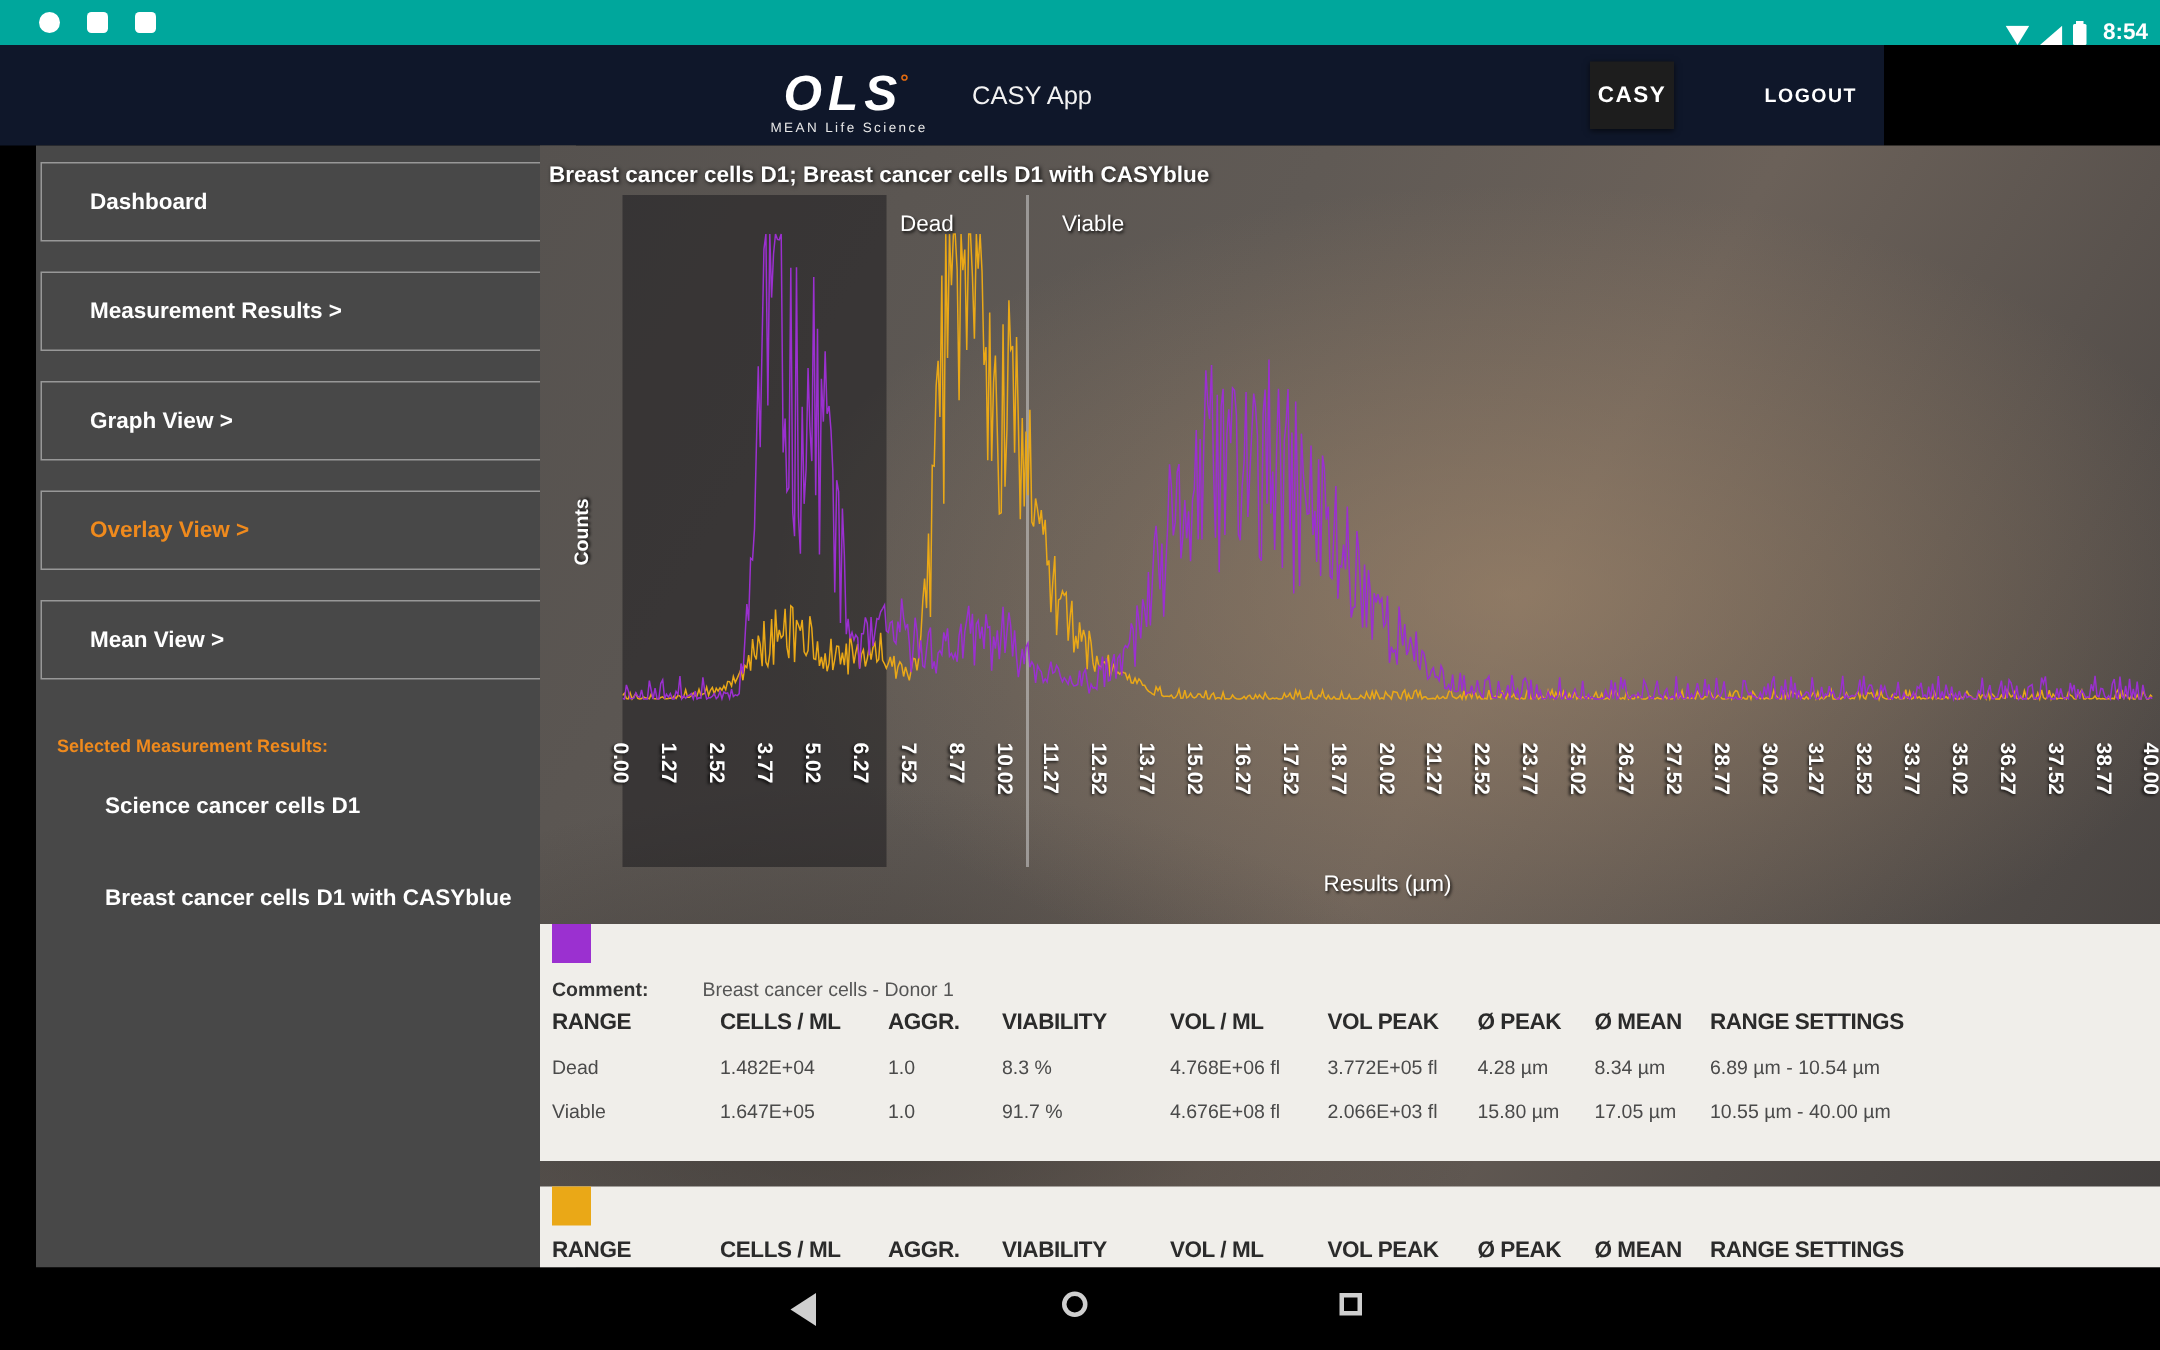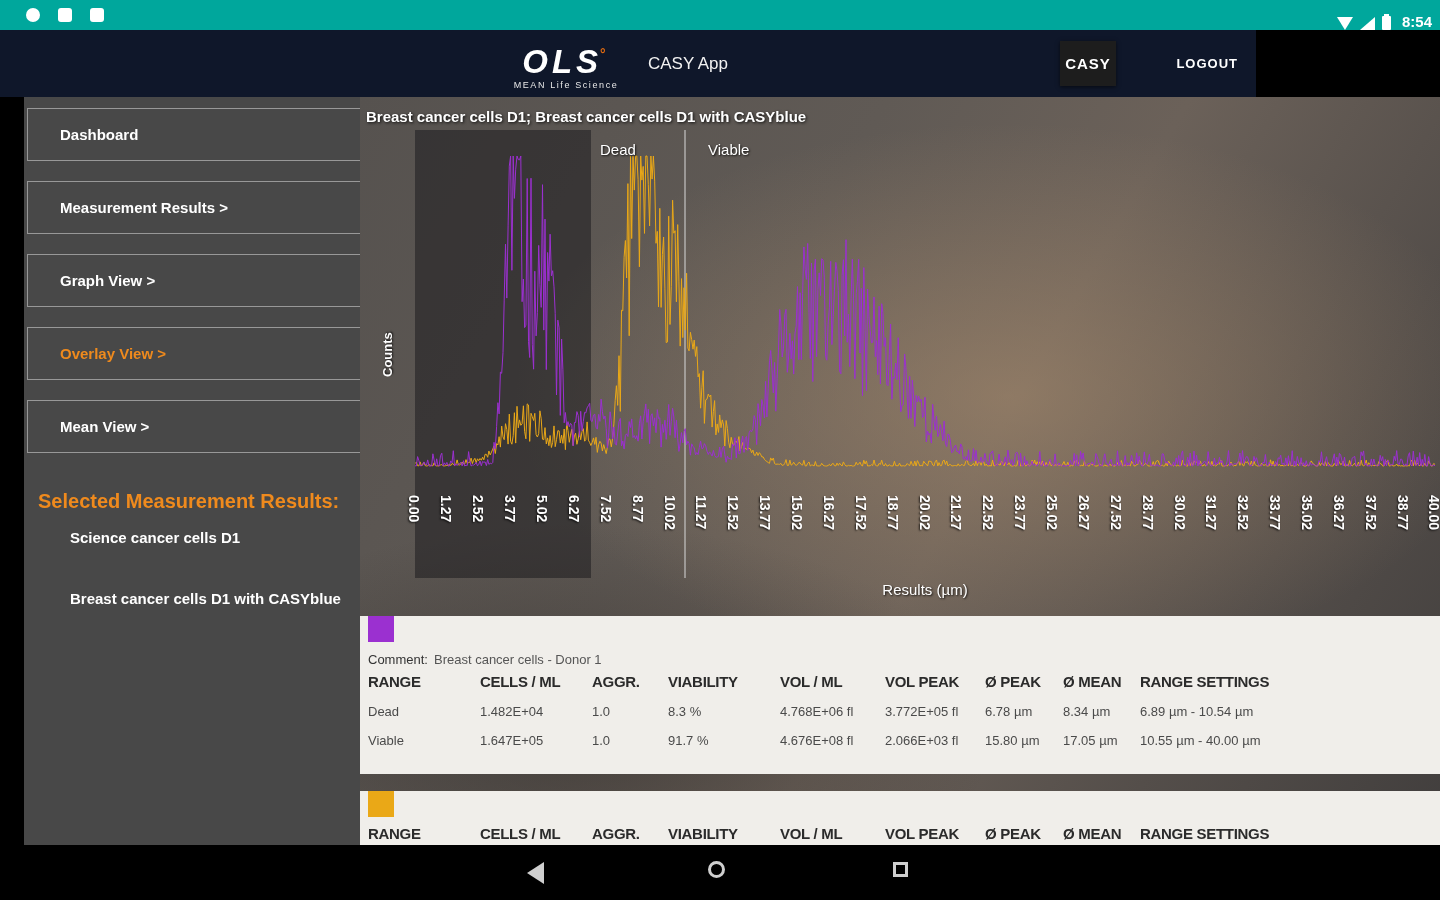--- a/index.html
+++ b/index.html
@@ -30,21 +30,21 @@
               display:flex; align-items:center; justify-content:center; box-shadow:0 1px 4px rgba(0,0,0,.6); cursor:pointer; }
   .logout-btn { position:absolute; right:18px; top:0; height:67px; line-height:67px; font-size:13px;
                 font-weight:bold; color:#fff; letter-spacing:1px; cursor:pointer; }
 
   
   .sidebar { position:absolute; left:0; top:97px; width:360px; height:748px; background:#484848;margin-left:24px; }
   #nav-list { padding-top:11px; }
   .nav-item { height:53px; margin:0 3px 20px 3px; border:1px solid #989898; display:flex; align-items:center;
               padding-left:32px; font-size:15px; font-weight:bold; color:#fff; cursor:pointer; }
   .nav-item.active span { color:#ef8a1d; }
-  .selected-heading { position:absolute; top:393px; left:14px; font-size:20px; font-weight:bold; color:#ef8a1d; }
+  .selected-heading { position:absolute; top:393px; left:14px; font-size:12px; font-weight:bold; color:#ef8a1d; }
   #selected-list { position:absolute; top:432px; left:0; width:360px; }
   .sel-item { margin:0 0 44px 46px; font-size:15px; font-weight:bold; color:#fff; cursor:pointer; }
 
   
   .main { position:absolute; left:360px; top:97px; width:1080px; height:748px; overflow:hidden;
           background:
             radial-gradient(ellipse 760px 420px at 60% 40%, rgba(172,142,110,0.55), rgba(80,70,62,0) 65%),
             radial-gradient(ellipse 600px 300px at 20% 85%, rgba(40,36,34,0.5), rgba(40,36,34,0) 70%),
             linear-gradient(120deg, #56524f 0%, #605a55 35%, #6b6159 55%, #544e4a 78%, #413e3d 100%); }
   .chart-title { position:absolute; left:6px; top:11px; font-size:15px; font-weight:bold; color:#fff;
@@ -63,21 +63,21 @@
   .xlabel { position:absolute; left:55px; top:484px; width:1020px; text-align:center; font-size:15px; color:#fff;
             text-shadow:1px 1px 2px rgba(0,0,0,.8); }
 
   
   #tables { position:absolute; left:0; top:513px; width:1080px; }
   .tblock { background:#f0eeea; margin-bottom:17px; }
   .tblock.b0 { height:158px; }
   .tblock.b1 { height:64px; }
   .swatch { width:26px; height:26px; margin:6px 0 0 8px; }
   .comment-line { margin:10px 0 0 8px; font-size:13px; color:#333; }
-  .comment-label { font-weight:normal; margin-right:6px; }
+  .comment-label { font-weight:bold; margin-right:36px; }
   .comment-value { color:#555; }
   .trow { display:grid; grid-template-columns:112px 112px 76px 112px 105px 100px 78px 77px 1fr; padding-left:8px; }
   .thead { margin-top:6px; font-weight:bold; font-size:15px; color:#2b2b2b; letter-spacing:-0.3px; }
   .tblock.no-comment .thead { margin-top:8px; }
   .tdata { margin-top:14px; font-size:13px; color:#4a4a4a; }
 
   
   .navbar { position:absolute; left:0; top:845px; width:1440px; height:55px; background:#000; }
   .nav-back { position:absolute; left:527px; top:17px; width:0; height:0; cursor:pointer;
               border-top:11px solid transparent; border-bottom:11px solid transparent; border-right:17px solid #cfcfcf; }
@@ -201,21 +201,21 @@
             <div>Ø MEAN</div>
             <div>RANGE SETTINGS</div>
           </div>
           <div class="trow tdata">
             <div>Dead</div>
             <div>1.482E+04</div>
             <div>1.0</div>
             <div>8.3 %</div>
             <div>4.768E+06 fl</div>
             <div>3.772E+05 fl</div>
-            <div>6.78 µm</div>
+            <div>4.28 µm</div>
             <div>8.34 µm</div>
             <div>6.89 µm - 10.54 µm</div>
           </div>
           <div class="trow tdata">
             <div>Viable</div>
             <div>1.647E+05</div>
             <div>1.0</div>
             <div>91.7 %</div>
             <div>4.676E+08 fl</div>
             <div>2.066E+03 fl</div>

